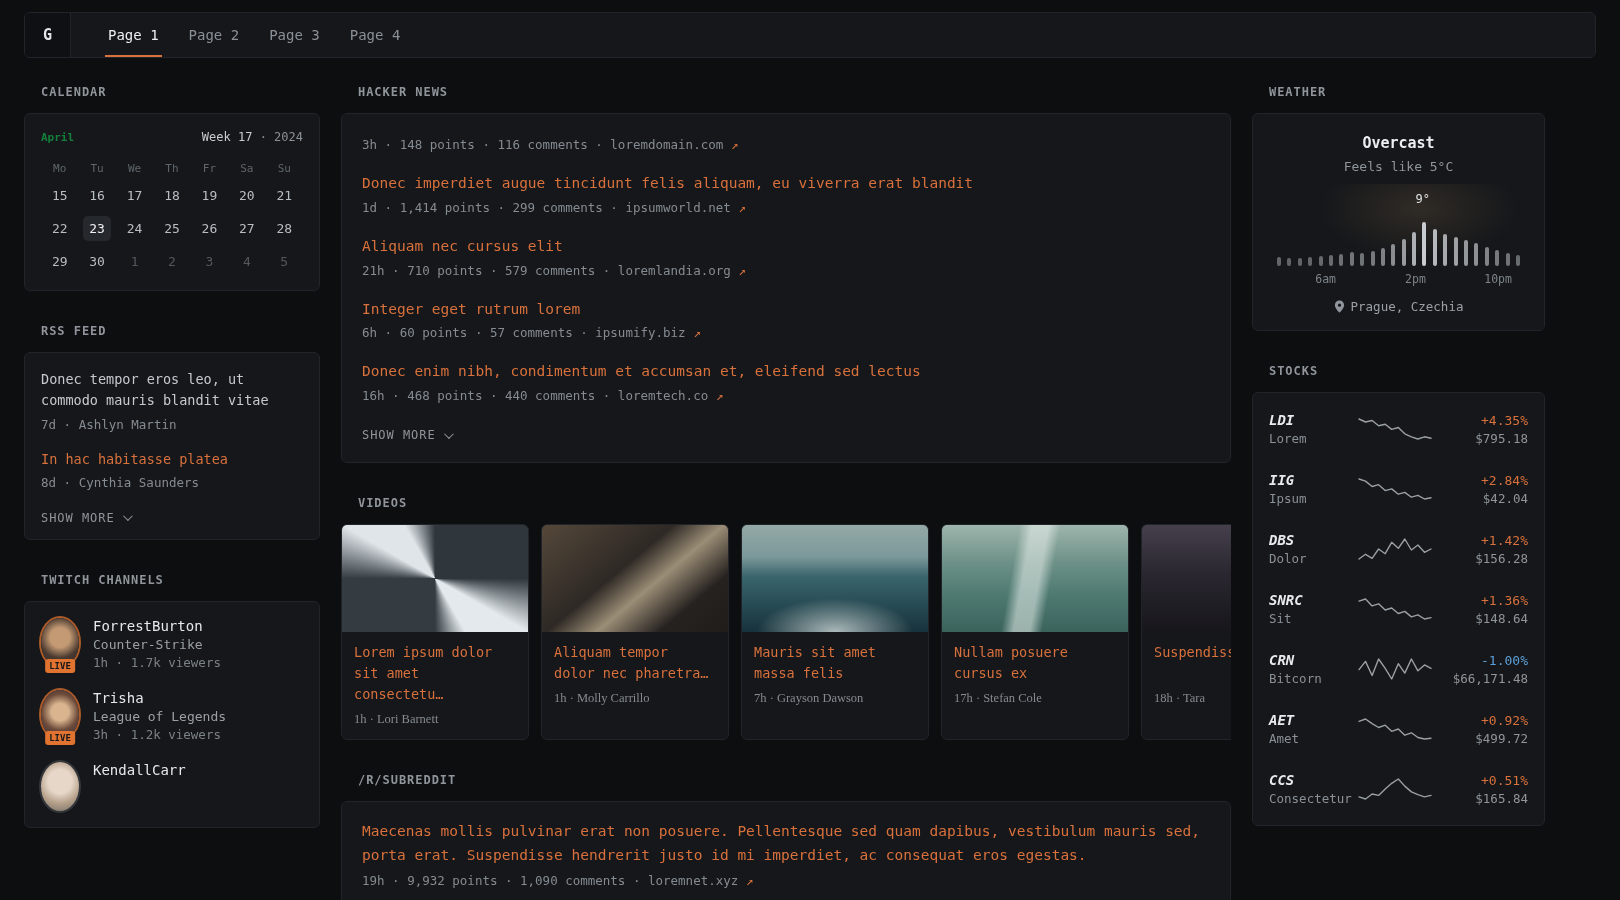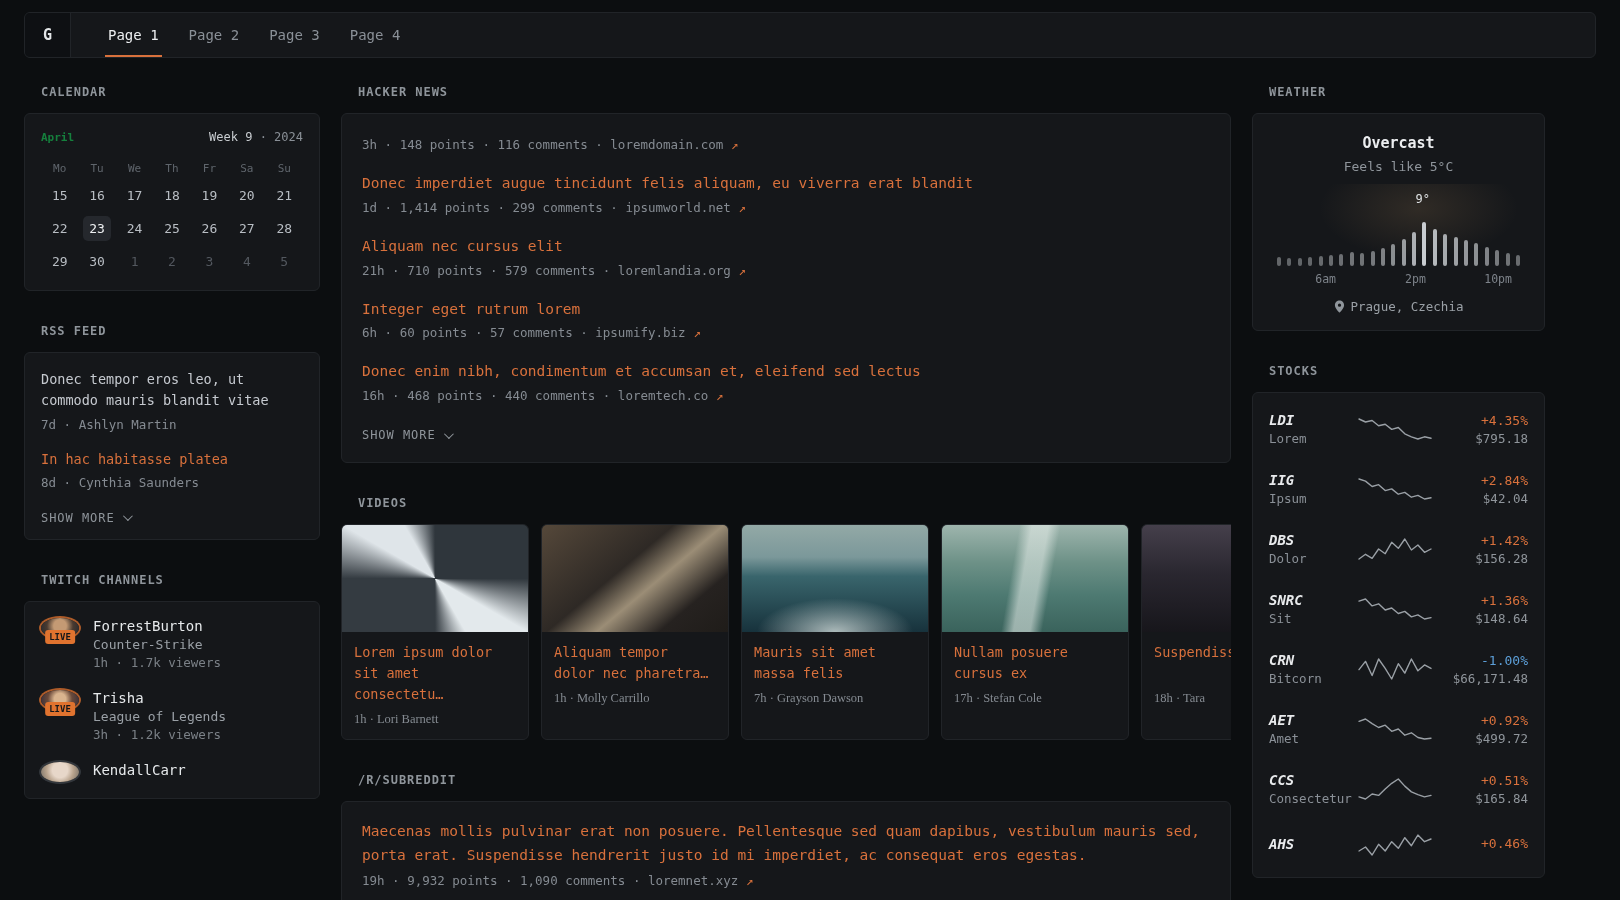--- a/index.html
+++ b/index.html
@@ -50,21 +50,21 @@
 
   
   .rss-card{padding:16px 16px 14px;}
   .rss-item{margin-bottom:17px;}
   .rss-title{font-size:13.5px;line-height:1.58;color:#c6cad0;}
   .rss-item.unread .rss-title{color:var(--accent);}
 
   
   .tw-card{padding:16px;display:flex;flex-direction:column;gap:20px;}
   .tw-row{display:flex;gap:14px;align-items:flex-start;}
-  .avatar{width:38px;height:20px;border-radius:50%;position:relative;flex:0 0 38px;
+  .avatar{width:38px;height:49px;border-radius:50%;position:relative;flex:0 0 38px;
     box-shadow:0 0 0 2px rgba(224,115,47,.75);}
   .avatar.offline{box-shadow:0 0 0 2px #33373c;}
   .av-1{background:radial-gradient(circle at 50% 40%, #c49a74 0 28%, #4a3a30 58%, #20262e 100%);}
   .av-2{background:radial-gradient(circle at 50% 45%, #d9b48e 0 26%, #6b4a3a 55%, #2e2a3a 100%);}
   .av-3{background:radial-gradient(circle at 50% 40%, #e7d7c9 0 34%, #b9a48e 60%, #6f6a62 100%);}
   .live{position:absolute;left:50%;transform:translateX(-50%);bottom:-6px;background:var(--accent-badge);
     color:#15171a;font-size:9px;font-weight:bold;padding:2px 4px;border-radius:3px;}
   .tw-name{color:#e6e9eb;font-size:14px;}
   .tw-game{color:#9aa0a6;font-size:13px;margin-top:3px;}
   .tw-meta{color:#7b8187;font-size:12.5px;margin-top:3px;}
@@ -136,21 +136,21 @@
 <main class="main">
 
   <section class="col">
 
     <div>
       <h2 class="wtitle">CALENDAR</h2>
       <div class="card cal-card">
         <div class="cal-head">
           <span class="cal-month">April</span>
           <span class="cal-meta">
-            <span class="wk">Week 9</span>
+            <span class="wk">Week 17</span>
             <span>·</span>
             <span>2024</span>
           </span>
         </div>
         <div class="cal-dow">
             <span>Mo</span>
             <span>Tu</span>
             <span>We</span>
             <span>Th</span>
             <span>Fr</span>
@@ -476,33 +476,18 @@
               <svg viewBox="0 0 72 26">
                 <polyline points="0.0,20.9 6.5,23.0 13.1,18.0 19.6,19.4 26.2,13.0 32.7,7.3 39.3,3.0 45.8,10.1 52.4,15.9 58.9,18.7 65.5,20.9 72.0,19.4"></polyline>
               </svg>
             </div>
           <div class="s-right">
             <div class="s-change">+0.51%</div>
             <div class="s-price">$165.84</div>
           </div>
         </div>
 
-        <div class="stock-row">
-          <div class="s-left">
-            <div class="s-tick">AHS</div>
-            <div class="s-name"></div>
-          </div>
-          <div class="s-spark">
-              <svg viewBox="0 0 72 26">
-                <polyline points="0.0,19.0 6.5,15.0 13.1,23.0 19.6,12.3 26.2,19.0 32.7,9.7 39.3,16.3 45.8,5.7 52.4,13.7 58.9,3.0 65.5,9.7 72.0,7.0"></polyline>
-              </svg>
-            </div>
-          <div class="s-right">
-            <div class="s-change">+0.46%</div>
-            <div class="s-price"></div>
-          </div>
-        </div>
 
       </div>
     </div>
 
   </section>
 </main>
 
 </body></html>

